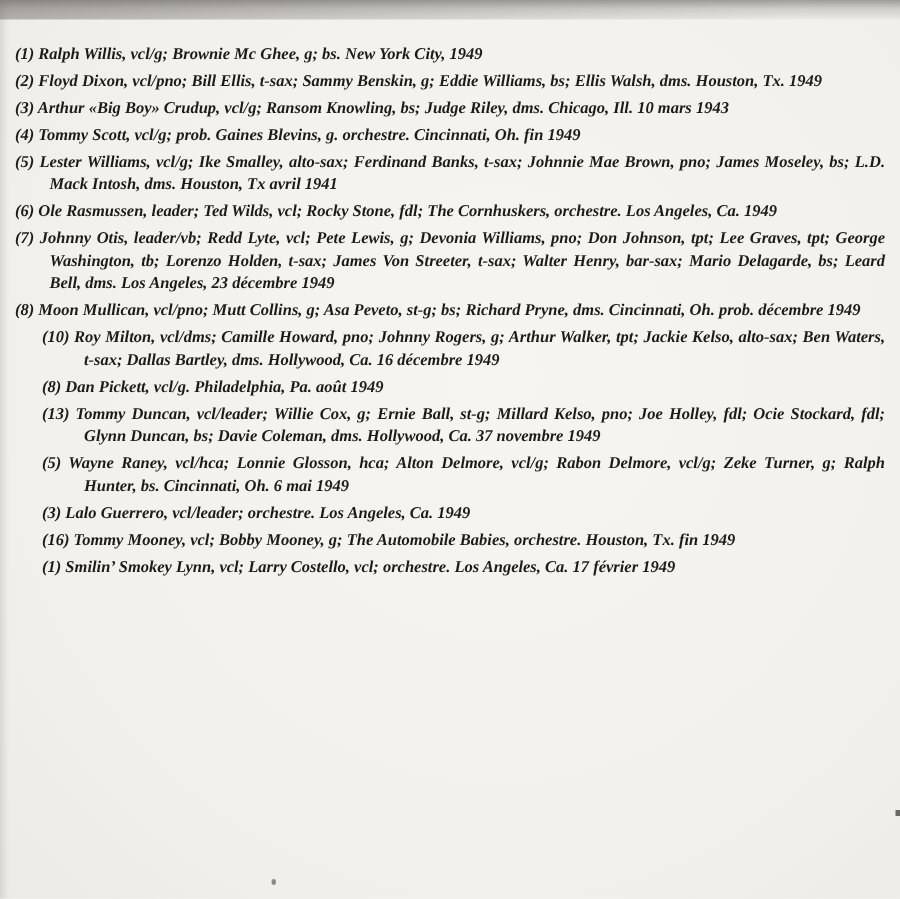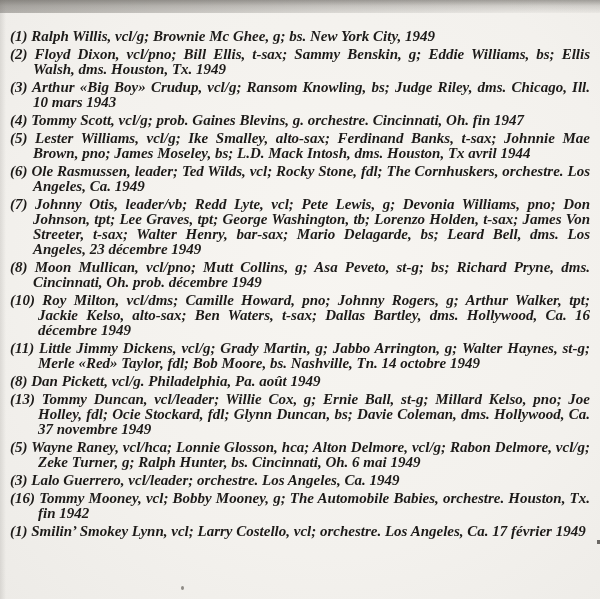--- a/index.html
+++ b/index.html
@@ -34,29 +34,29 @@
     background: linear-gradient(to right, rgba(120,117,112,0.18), rgba(120,117,112,0));
   }
   .content {
     position: absolute;
     top: 29px;
     left: 10px;
     width: 580px;
     color: #1d1b19;
     font-weight: bold;
     font-style: italic;
-    font-size: 15px;
+    font-size: 11px;
     line-height: 15px;
     text-align: justify;
   }
   p.entry {
     margin: 0 0 3px 0;
   }
   p.e1 { padding-left: 23px; text-indent: -23px; }
-  p.e2 { padding-left: 28px; text-indent: -28px; }
+  p.e2 { padding-left: 28px; text-indent: -28px; margin-left: 18px; }
   .speck-a {
     position: absolute;
     left: 181px; top: 586px;
     width: 3px; height: 4px;
     border-radius: 50%;
     background: #8e8b86;
   }
   .speck-b {
     position: absolute;
     right: 0px; top: 540px;
@@ -72,44 +72,43 @@
   <div class="scan-shadow-left"></div>
 
   <div class="content">
 
     <p class="entry e1"><span>(1)</span> <span>Ralph Willis, vcl/g; Brownie Mc Ghee, g; bs. New York City, 1949</span></p>
 
     <p class="entry e1"><span>(2)</span> <span>Floyd Dixon, vcl/pno; Bill Ellis, t-sax; Sammy Benskin, g; Eddie Williams, bs; Ellis Walsh, dms. Houston, Tx. 1949</span></p>
 
     <p class="entry e1"><span>(3)</span> <span>Arthur «Big Boy» Crudup, vcl/g; Ransom Knowling, bs; Judge Riley, dms. Chicago, Ill. 10 mars 1943</span></p>
 
-    <p class="entry e1"><span>(4)</span> <span>Tommy Scott, vcl/g; prob. Gaines Blevins, g. orchestre. Cincinnati, Oh. fin 1947</span></p>
+    <p class="entry e1"><span>(4)</span> <span>Tommy Scott, vcl/g; prob. Gaines Blevins, g. orchestre. Cincinnati, Oh. fin 1949</span></p>
 
-    <p class="entry e1"><span>(5)</span> <span>Lester Williams, vcl/g; Ike Smalley, alto-sax; Ferdinand Banks, t-sax; Johnnie Mae Brown, pno; James Moseley, bs; L.D. Mack Intosh, dms. Houston, Tx avril 1944</span></p>
+    <p class="entry e1"><span>(5)</span> <span>Lester Williams, vcl/g; Ike Smalley, alto-sax; Ferdinand Banks, t-sax; Johnnie Mae Brown, pno; James Moseley, bs; L.D. Mack Intosh, dms. Houston, Tx avril 1941</span></p>
 
     <p class="entry e1"><span>(6)</span> <span>Ole Rasmussen, leader; Ted Wilds, vcl; Rocky Stone, fdl; The Cornhuskers, orchestre. Los Angeles, Ca. 1949</span></p>
 
     <p class="entry e1"><span>(7)</span> <span>Johnny Otis, leader/vb; Redd Lyte, vcl; Pete Lewis, g; Devonia Williams, pno; Don Johnson, tpt; Lee Graves, tpt; George Washington, tb; Lorenzo Holden, t-sax; James Von Streeter, t-sax; Walter Henry, bar-sax; Mario Delagarde, bs; Leard Bell, dms. Los Angeles, 23 décembre 1949</span></p>
 
     <p class="entry e1"><span>(8)</span> <span>Moon Mullican, vcl/pno; Mutt Collins, g; Asa Peveto, st-g; bs; Richard Pryne, dms. Cincinnati, Oh. prob. décembre 1949</span></p>
 
 
     <p class="entry e2"><span>(10)</span> <span>Roy Milton, vcl/dms; Camille Howard, pno; Johnny Rogers, g; Arthur Walker, tpt; Jackie Kelso, alto-sax; Ben Waters, t-sax; Dallas Bartley, dms. Hollywood, Ca. 16 décembre 1949</span></p>
 
-    <p class="entry e2"><span>(11)</span> <span>Little Jimmy Dickens, vcl/g; Grady Martin, g; Jabbo Arrington, g; Walter Haynes, st-g; Merle «Red» Taylor, fdl; Bob Moore, bs. Nashville, Tn. 14 octobre 1949</span></p>
 
     <p class="entry e2"><span>(8)</span> <span>Dan Pickett, vcl/g. Philadelphia, Pa. août 1949</span></p>
 
     <p class="entry e2"><span>(13)</span> <span>Tommy Duncan, vcl/leader; Willie Cox, g; Ernie Ball, st-g; Millard Kelso, pno; Joe Holley, fdl; Ocie Stockard, fdl; Glynn Duncan, bs; Davie Coleman, dms. Hollywood, Ca. 37 novembre 1949</span></p>
 
     <p class="entry e2"><span>(5)</span> <span>Wayne Raney, vcl/hca; Lonnie Glosson, hca; Alton Delmore, vcl/g; Rabon Delmore, vcl/g; Zeke Turner, g; Ralph Hunter, bs. Cincinnati, Oh. 6 mai 1949</span></p>
 
     <p class="entry e2"><span>(3)</span> <span>Lalo Guerrero, vcl/leader; orchestre. Los Angeles, Ca. 1949</span></p>
 
-    <p class="entry e2"><span>(16)</span> <span>Tommy Mooney, vcl; Bobby Mooney, g; The Automobile Babies, orchestre. Houston, Tx. fin 1942</span></p>
+    <p class="entry e2"><span>(16)</span> <span>Tommy Mooney, vcl; Bobby Mooney, g; The Automobile Babies, orchestre. Houston, Tx. fin 1949</span></p>
 
     <p class="entry e2"><span>(1)</span> <span>Smilin’ Smokey Lynn, vcl; Larry Costello, vcl; orchestre. Los Angeles, Ca. 17 février 1949</span></p>
 
 
   </div>
 
   <div class="speck-a"></div>
   <div class="speck-b"></div>
 </div>
 

